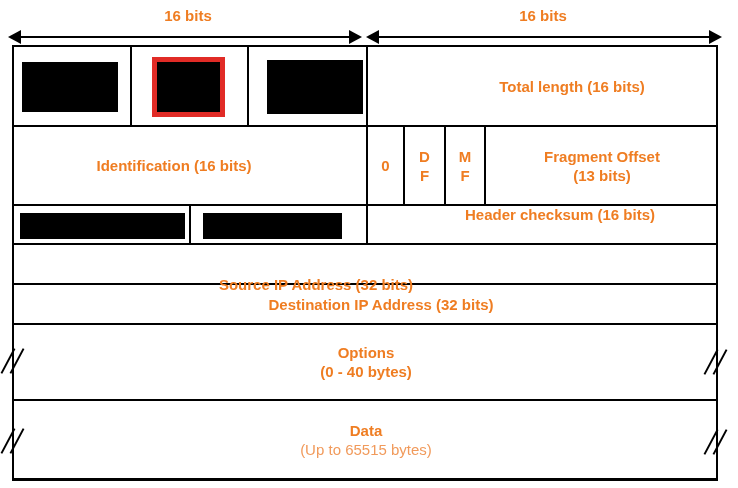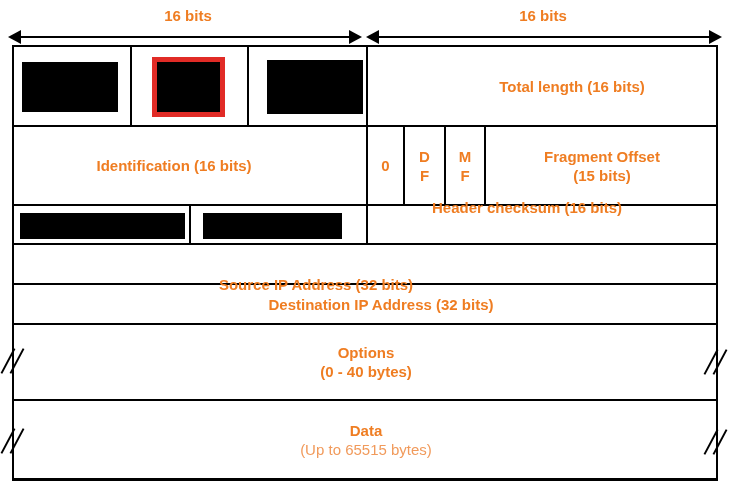--- a/index.html
+++ b/index.html
@@ -104,26 +104,26 @@
   <div class="cell-label" style="left:405px;top:127px;width:39px;height:77px;">
     <span><span>D</span><br>
           <span>F</span></span>
   </div>
   <div class="cell-label" style="left:446px;top:127px;width:38px;height:77px;">
     <span><span>M</span><br>
           <span>F</span></span>
   </div>
   <div class="cell-label" style="left:486px;top:127px;width:232px;height:77px;">
     <span><span>Fragment Offset</span><br>
-          <span>(15 bits)</span></span>
+          <span>(13 bits)</span></span>
   </div>
 
   <div class="black-box" style="left:20px;top:213px;width:165px;height:26px;"></div>
   <div class="black-box" style="left:203px;top:213px;width:139px;height:26px;"></div>
-  <div class="cell-label" style="left:368px;top:189px;width:318px;height:37px;">Header checksum (16 bits)</div>
+  <div class="cell-label" style="left:368px;top:196px;width:318px;height:37px;padding-left:33px;">Header checksum (16 bits)</div>
 
   <div class="cell-label" style="left:14px;top:245px;width:604px;height:38px;margin-top:20px;">Source IP Address (32 bits)</div>
   <div class="cell-label" style="left:14px;top:285px;width:704px;height:38px;margin-left:15px;">Destination IP Address (32 bits)</div>
 
   <div class="cell-label" style="left:14px;top:325px;width:704px;height:74px;border-radius:25px;">
     <span><span>Options</span><br>
           <span>(0 - 40 bytes)</span></span>
   </div>
 
   <div class="cell-label" style="left:14px;top:401px;width:704px;height:78px;">

